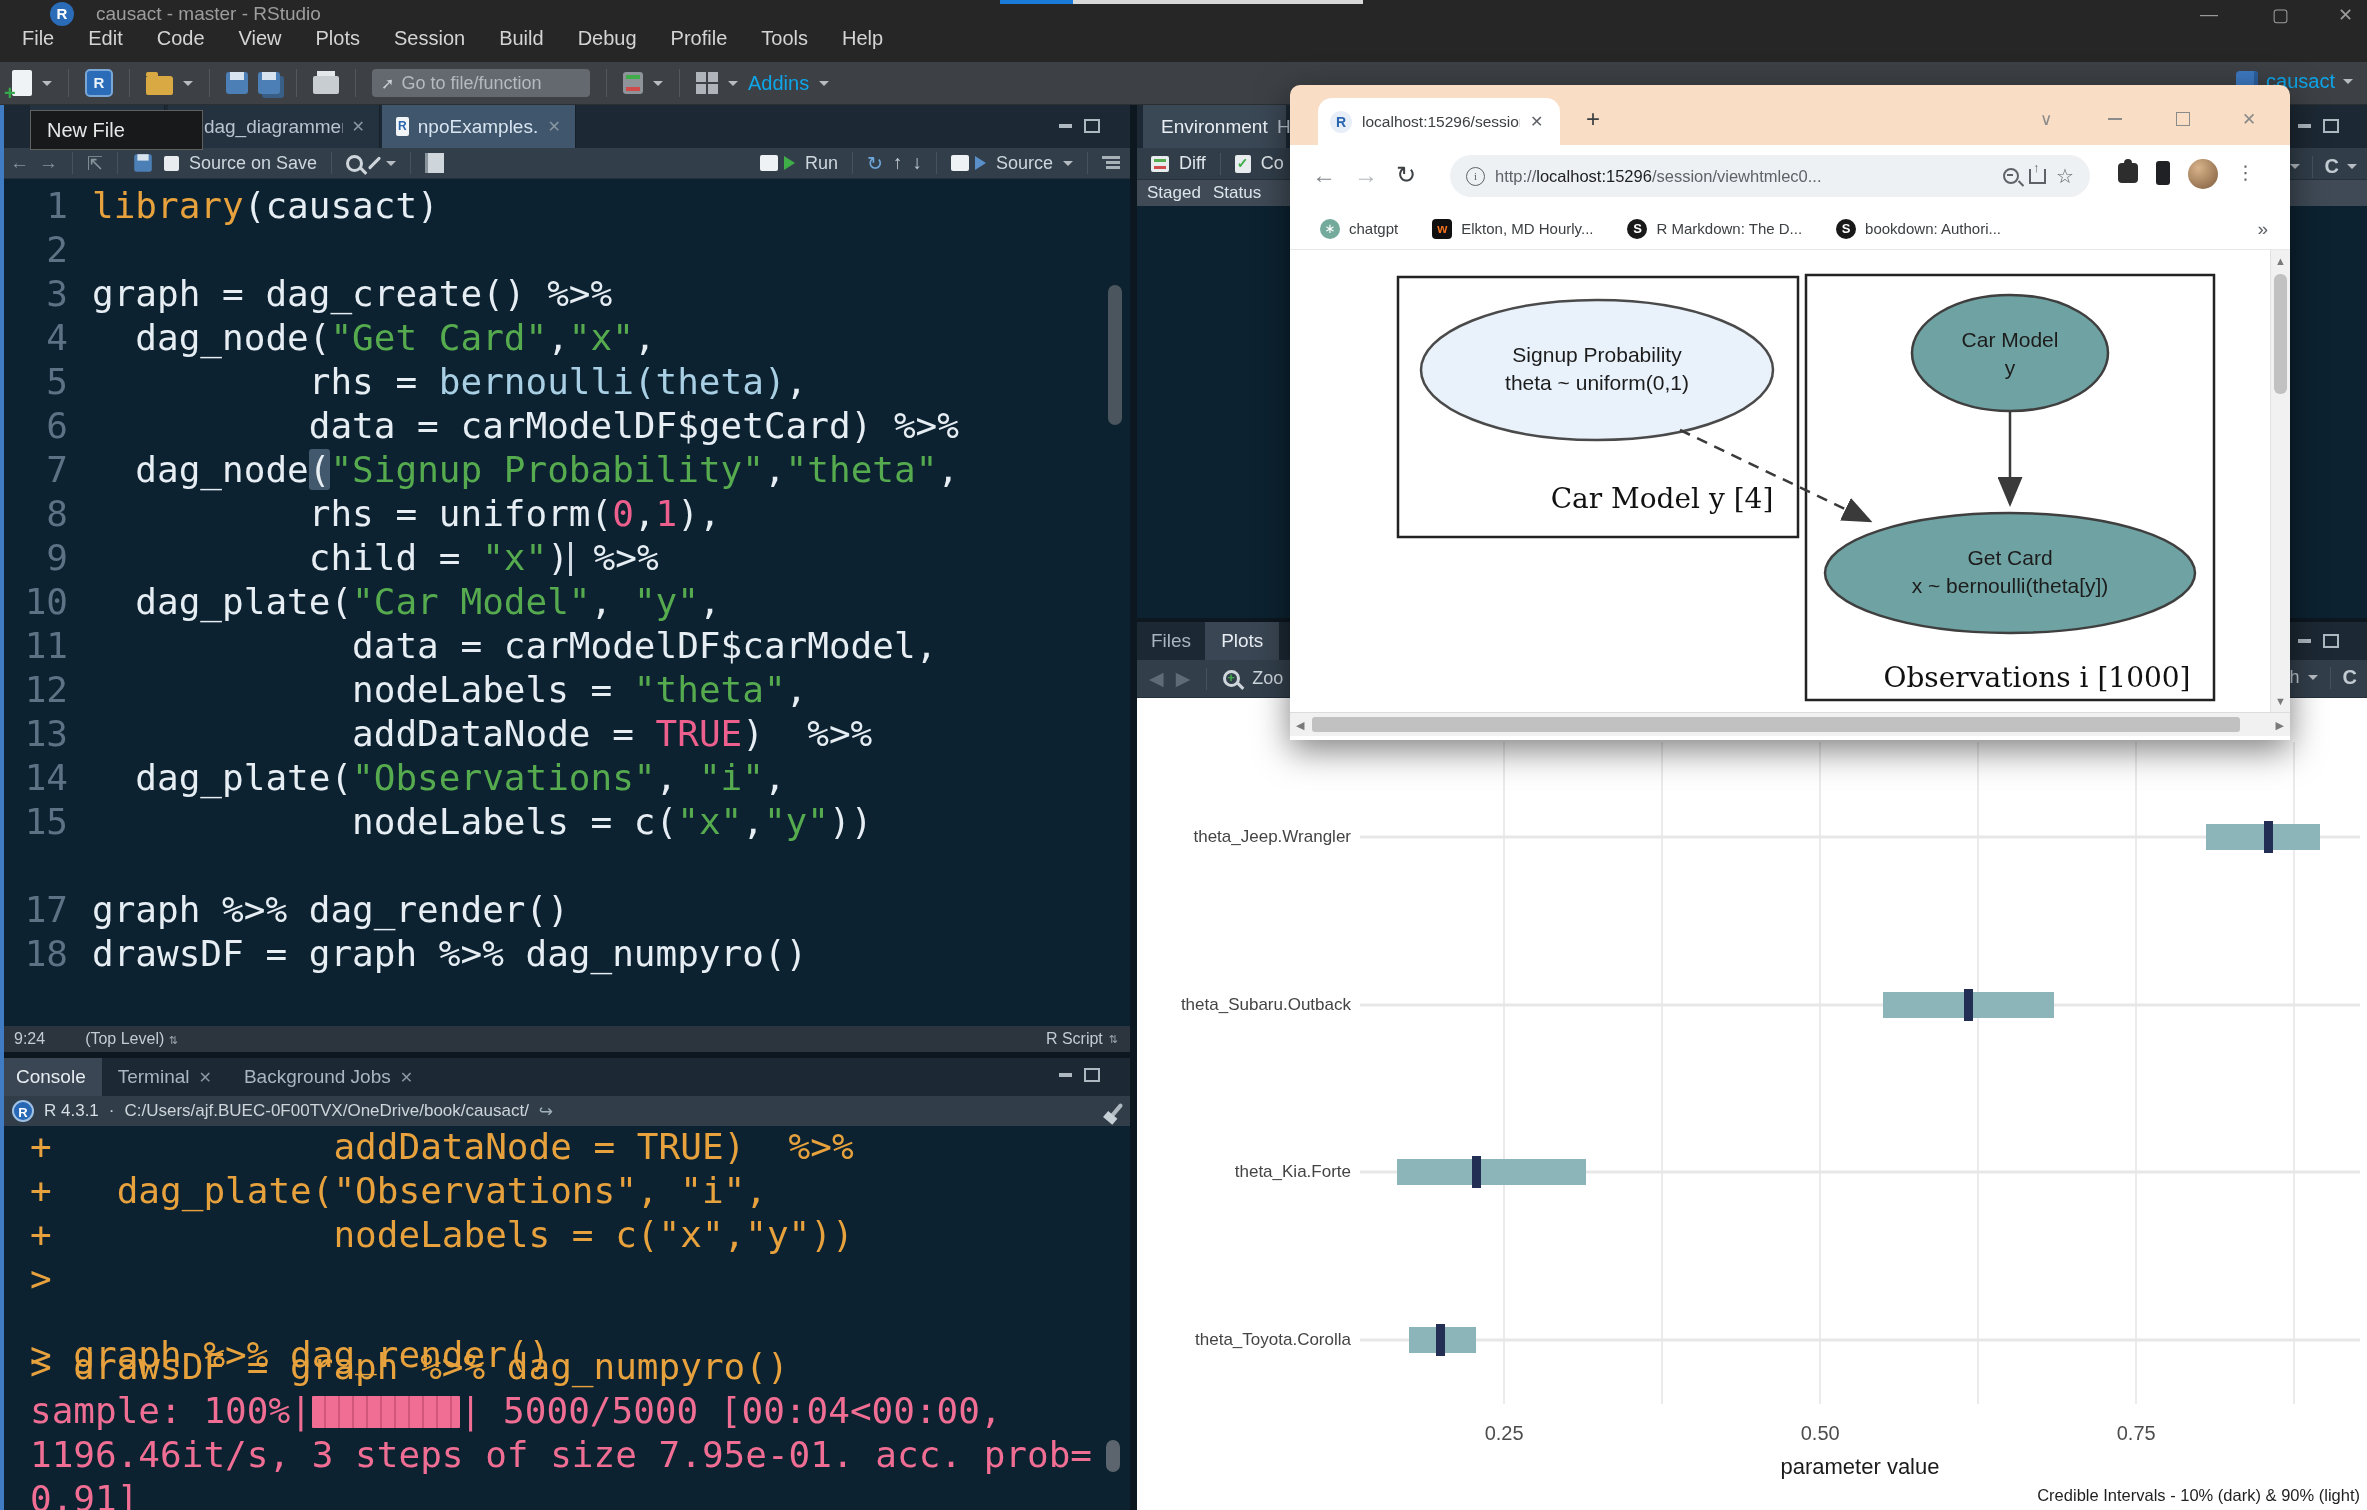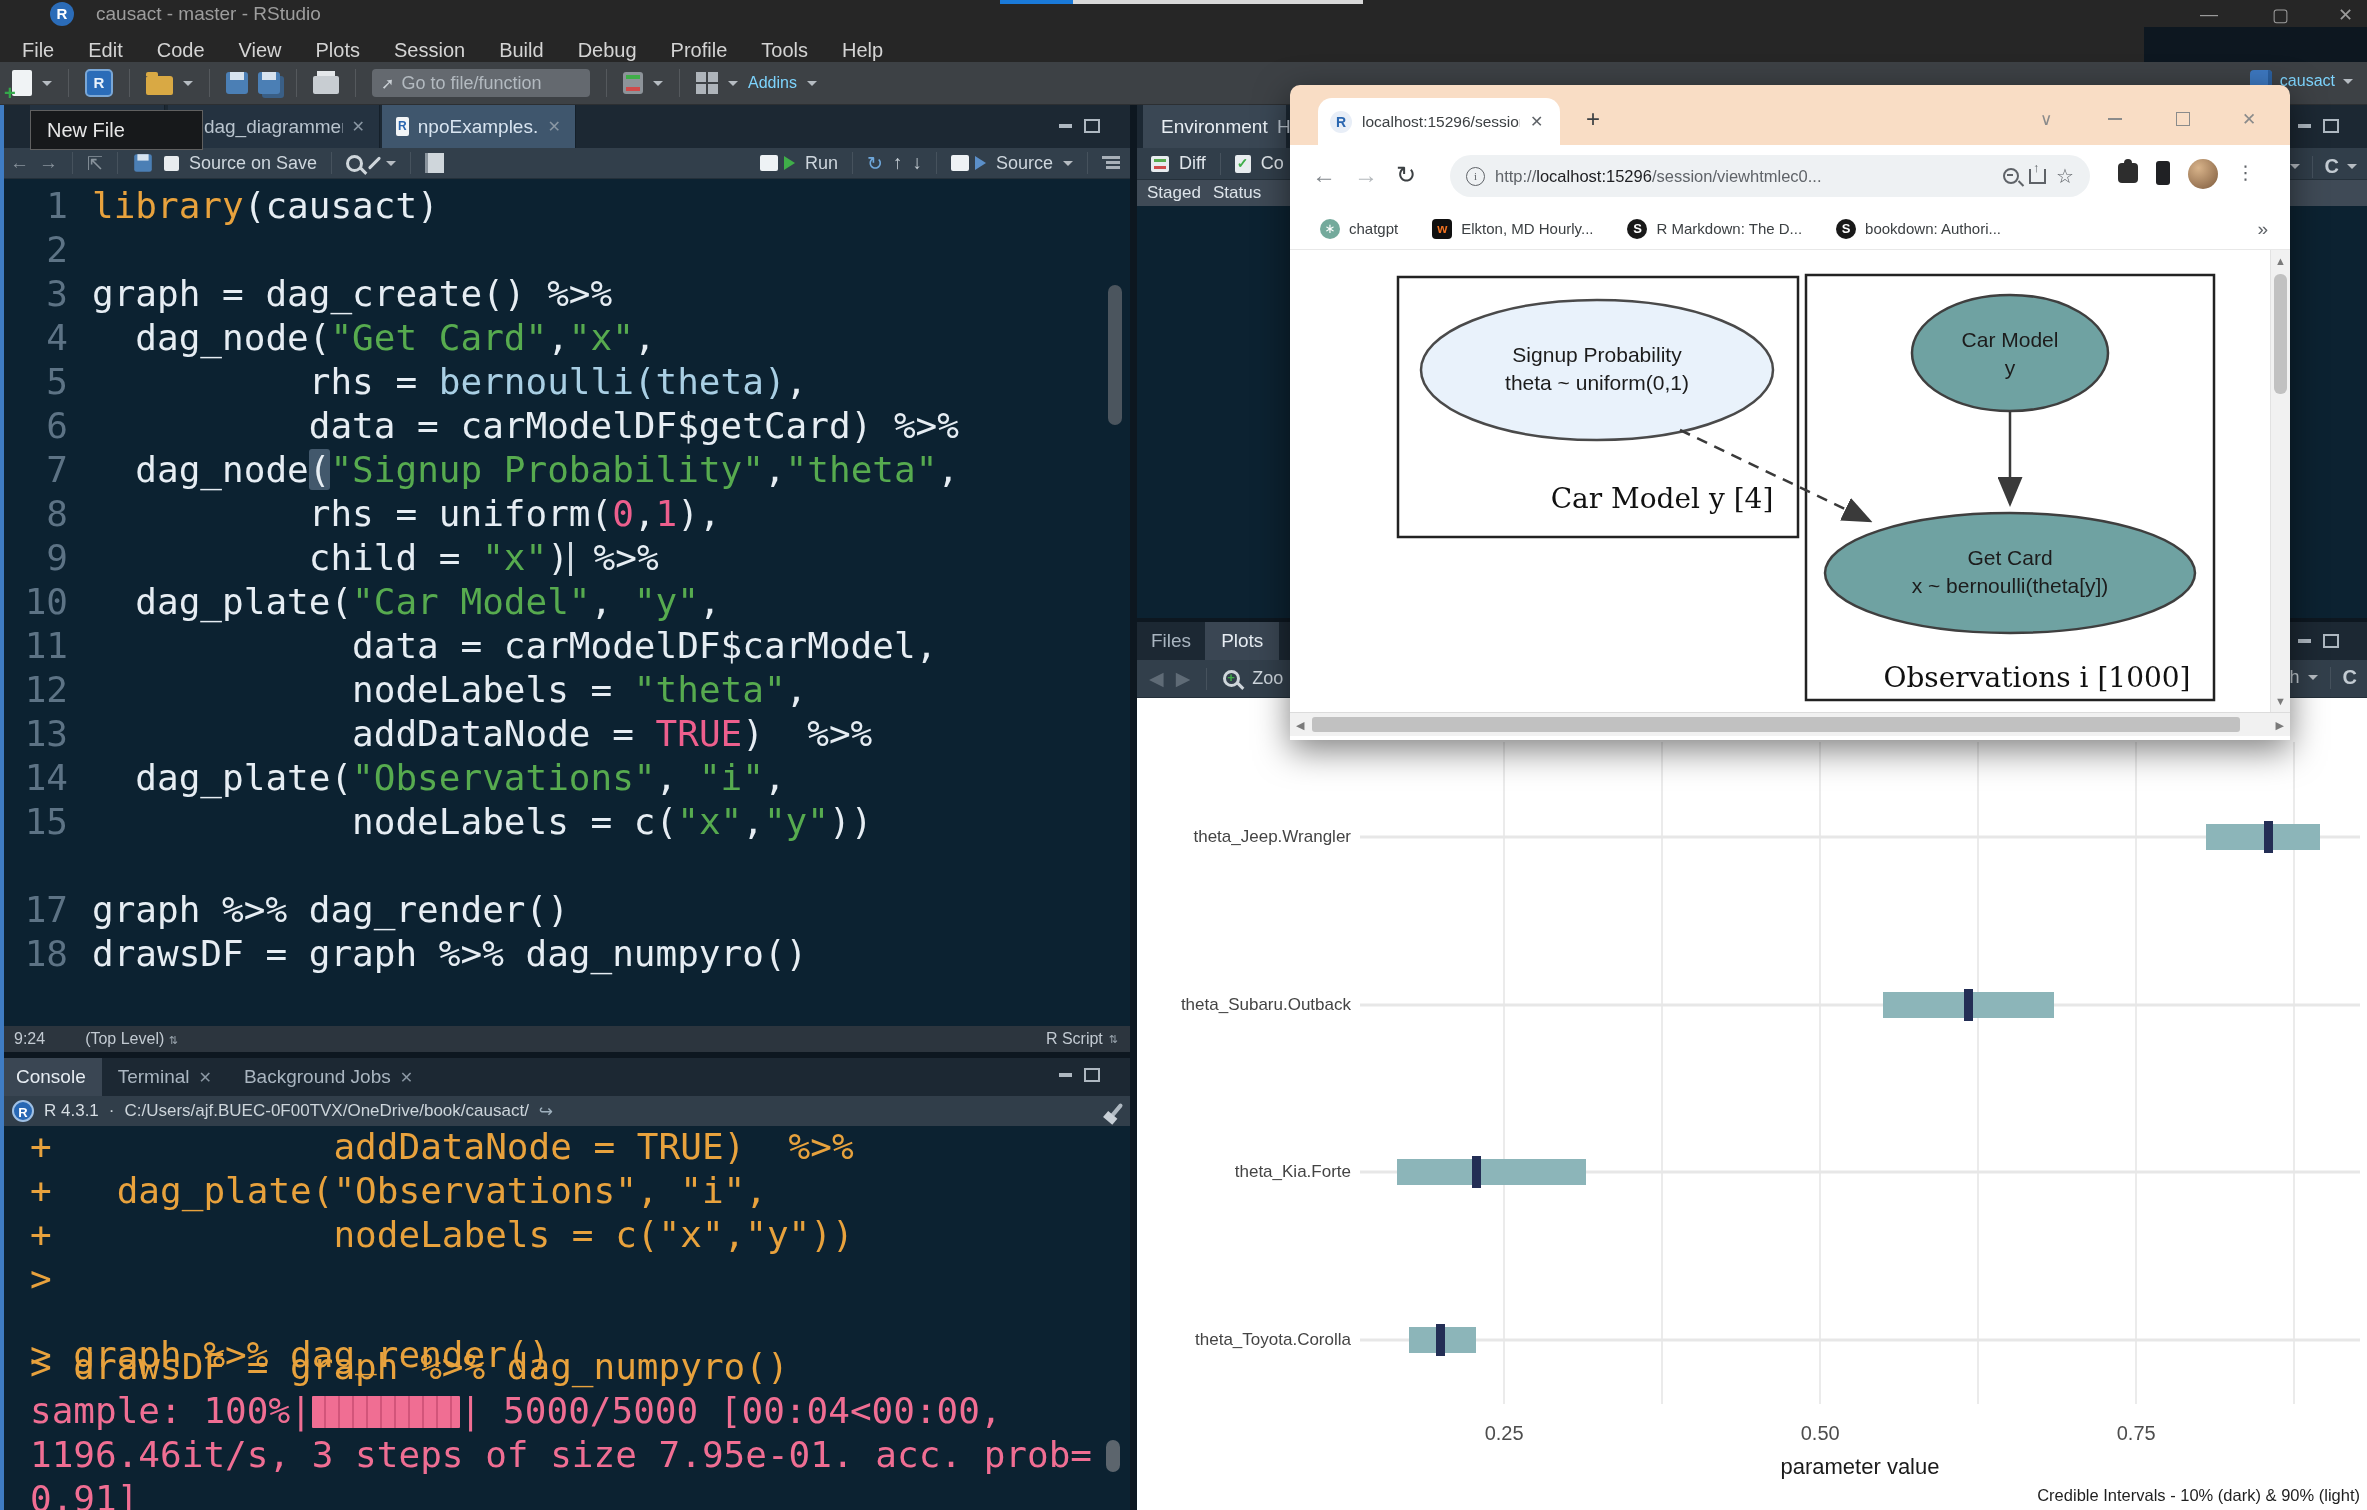--- a/index.html
+++ b/index.html
@@ -9,21 +9,21 @@
   .mono{font-family:"DejaVu Sans Mono",monospace;}
 
   
   #titlebar{left:0;top:0;width:2367px;height:27px;background:#262626;}
   #rlogo{left:50px;top:2px;width:24px;height:24px;border-radius:50%;background:#2b6cb8;color:#fff;
          font-size:15px;font-weight:bold;text-align:center;line-height:24px;}
   #win-title{left:96px;top:3px;color:#9d9d9d;font-size:19px;}
   .winctl{top:4px;color:#9a9a9a;font-size:18px;}
   #strip-blue{left:1000px;top:0;width:73px;height:4px;background:#1a7ad9;}
   #strip-gray{left:1073px;top:0;width:290px;height:4px;background:#d8d8d8;}
-  #menubar{left:0;top:27px;width:2144px;height:35px;background:#262626;display:flex;align-items:flex-end;padding-left:22px;box-sizing:border-box;}
+  #menubar{left:0;top:27px;width:2367px;height:35px;background:#262626;display:flex;align-items:flex-start;padding-left:22px;box-sizing:border-box;}
   .menu-item{color:#d4d4d4;font-size:20px;margin-right:34px;}
   #toolbar{left:0;top:62px;width:2367px;height:43px;background:#3d4145;border-bottom:1px solid #2c2f32;
            display:flex;align-items:center;gap:10px;padding-left:12px;box-sizing:border-box;}
   .tsep{width:1px;height:28px;background:#55595d;margin:0 6px;}
   .caret{width:0;height:0;border:5px solid transparent;border-top-color:#b6bcc2;margin-top:5px;}
   .tb-doc{width:20px;height:26px;background:#f0f3f5;border-radius:2px;position:relative;}
   .tb-doc .plus{position:absolute;left:-8px;bottom:-4px;color:#34a84a;font-weight:bold;font-size:20px;line-height:14px;}
   .tb-rproj{width:24px;height:24px;background:#2b6cb8;border-radius:5px;color:#eaf2fb;font-weight:bold;font-size:15px;
             text-align:center;line-height:24px;border:2px solid #7aa7d6;}
   .tb-folder{width:27px;height:19px;background:#d9a944;border-radius:2px 3px 2px 2px;position:relative;margin-top:4px;}
@@ -37,21 +37,21 @@
   #goto-box .garrow{color:#cad0d5;font-size:16px;}
   #goto-box .gtext{color:#b3bac0;font-size:18px;white-space:nowrap;}
   .tb-git{width:20px;height:22px;border-radius:3px;background:#8d9399;position:relative;}
   .tb-git:before{content:"";position:absolute;left:3px;top:3px;width:14px;height:4px;background:#3fae49;}
   .tb-git:after{content:"";position:absolute;left:3px;bottom:3px;width:14px;height:4px;background:#d04b4b;}
   .tb-grid{width:22px;height:22px;background:
      linear-gradient(#aeb4ba,#aeb4ba) 0 0/10px 10px no-repeat,
      linear-gradient(#aeb4ba,#aeb4ba) 12px 0/10px 10px no-repeat,
      linear-gradient(#aeb4ba,#aeb4ba) 0 12px/10px 10px no-repeat,
      linear-gradient(#aeb4ba,#aeb4ba) 12px 12px/10px 10px no-repeat;}
-  .tblabel{color:#7dd3fc;font-size:16px;}
+  .tblabel{color:#0ea5e9;font-size:20px;}
   #project-btn{position:absolute;right:14px;top:8px;display:flex;align-items:center;gap:8px;}
   .cube{width:22px;height:22px;background:#3d78c0;border-radius:4px;box-shadow:inset -4px -4px 0 #2b5f9e;}
 
   
   #editor-pane{left:0;top:105px;width:1130px;height:947px;background:#0c2231;}
   .tabbar{position:absolute;left:0;top:0;width:100%;height:43px;background:#1c2833;}
   .etab{position:absolute;top:0;height:43px;background:#243240;color:#b9c4ce;font-size:19px;
         display:flex;align-items:center;gap:9px;padding:0 14px;box-sizing:border-box;border-right:1px solid #15202a;}
   .etab.active{background:#3f566d;color:#d8e4f0;}
   .rfile{width:15px;height:19px;background:#f2f5f7;border-radius:2px;color:#2a66b0;font-weight:bold;font-size:12px;text-align:center;line-height:19px;}

